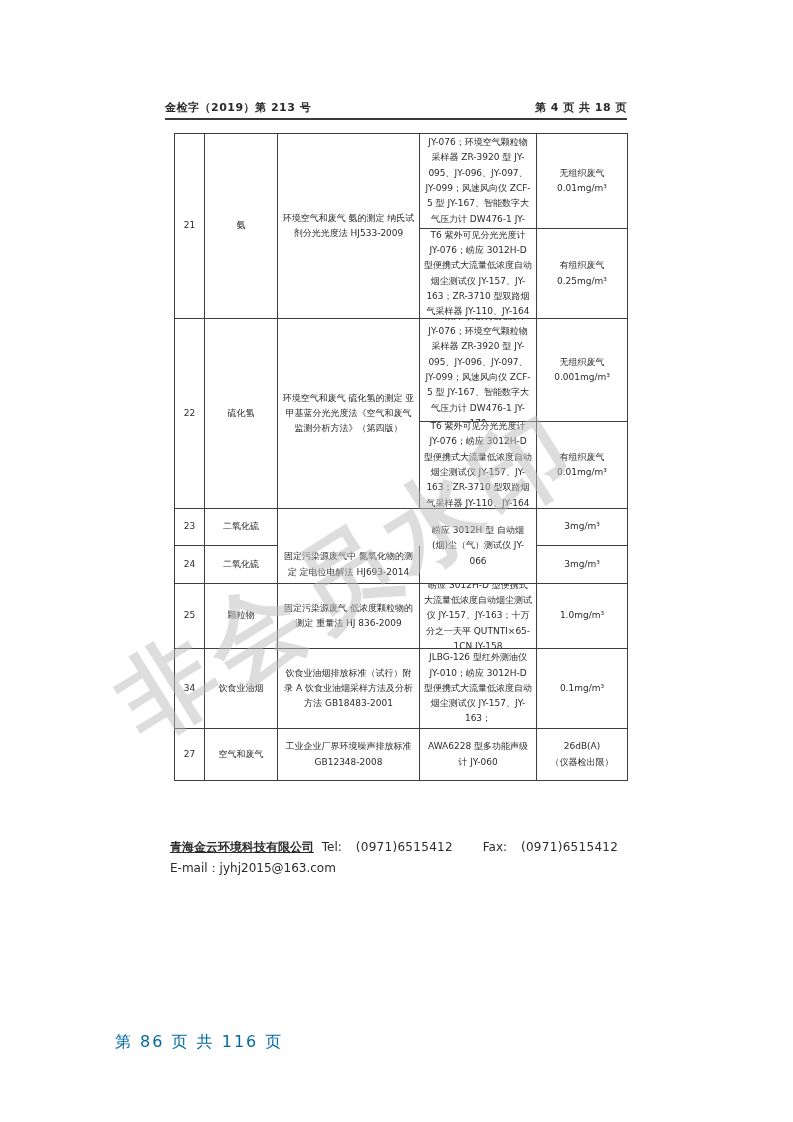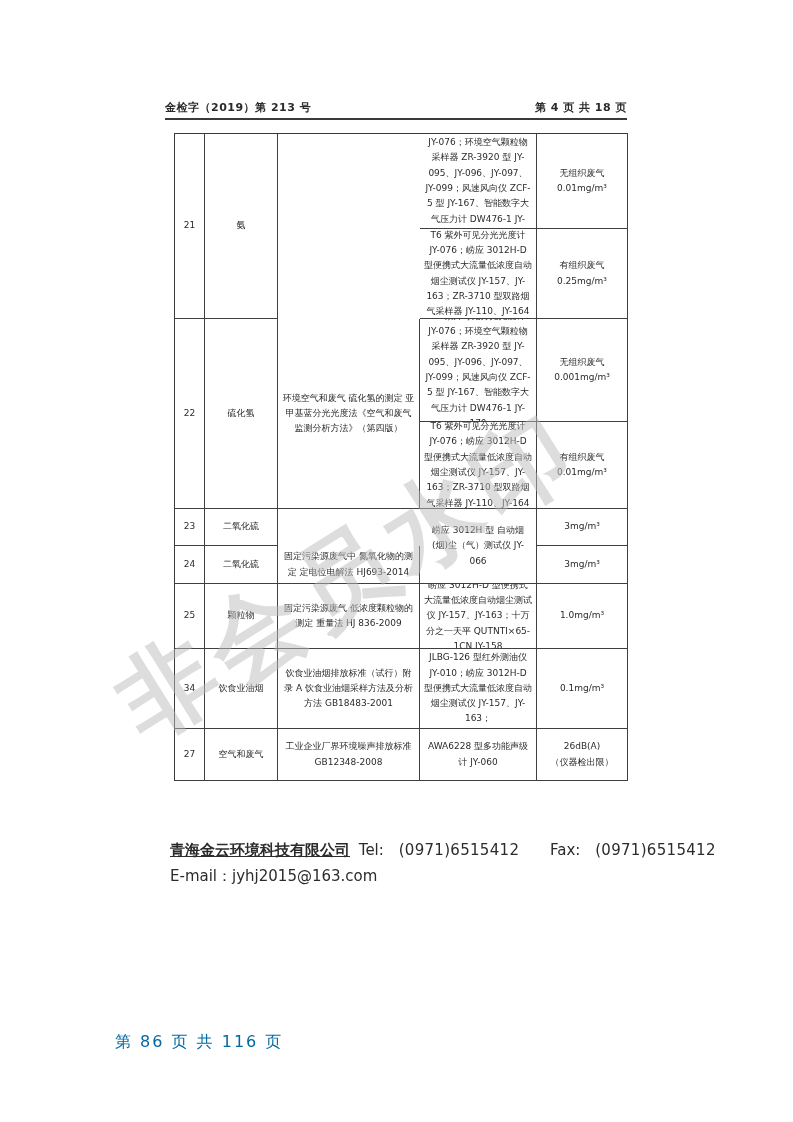--- a/index.html
+++ b/index.html
@@ -36,41 +36,42 @@
 
   
   .watermark{
     position:absolute;left:128px;top:650px;
     transform:rotate(-32deg);transform-origin:0 50%;
     font-size:96px;font-weight:700;letter-spacing:8px;white-space:nowrap;
     color:#bcbcbc;opacity:.5;pointer-events:none;z-index:3;
   }
 
   
-  .doc-footer{position:absolute;left:170px;top:837px;font-size:15px;line-height:1.75;}
+  .doc-footer{position:absolute;left:170px;top:837px;font-size:12px;line-height:1.75;}
   .doc-footer .company{font-weight:700;text-decoration:underline;margin-right:4px;}
   .doc-footer .lbl{margin-right:10px;}
   .doc-footer .val{margin-right:26px;letter-spacing:.3px;}
 
   .page-number{position:absolute;left:115px;top:1032px;font-size:16px;letter-spacing:2px;color:#0369a1;}
 </style>
 </head>
 <body>
 
 <div class="scan-page">
 
   <div class="doc-header">
     <span>金检字（2019）第 213 号</span>
     <span>第 4 页 共 18 页</span>
   </div>
 
   <div class="cert-table">
 
     <div class="cell" style="grid-area:1/1/3/2">21</div>
     <div class="cell" style="grid-area:1/2/3/3">氨</div>
+    <div class="cell" style="grid-area:1/3/3/4">环境空气和废气 氨的测定 纳氏试剂分光光度法 HJ533-2009</div>
     <div class="cell" style="grid-area:1/4/2/5">T6 紫外可见分光光度计 JY-076；环境空气颗粒物采样器 ZR-3920 型 JY-095、JY-096、JY-097、JY-099；风速风向仪 ZCF-5 型 JY-167、智能数字大气压力计 DW476-1 JY-170</div>
     <div class="cell" style="grid-area:1/5/2/6">
       <span class="sub">无组织废气</span>
       <span class="sub">0.01mg/m³</span>
     </div>
     <div class="cell" style="grid-area:2/4/3/5">T6 紫外可见分光光度计 JY-076；崂应 3012H-D 型便携式大流量低浓度自动烟尘测试仪 JY-157、JY-163；ZR-3710 型双路烟气采样器 JY-110、JY-164</div>
     <div class="cell" style="grid-area:2/5/3/6">
       <span class="sub">有组织废气</span>
       <span class="sub">0.25mg/m³</span>
     </div>

